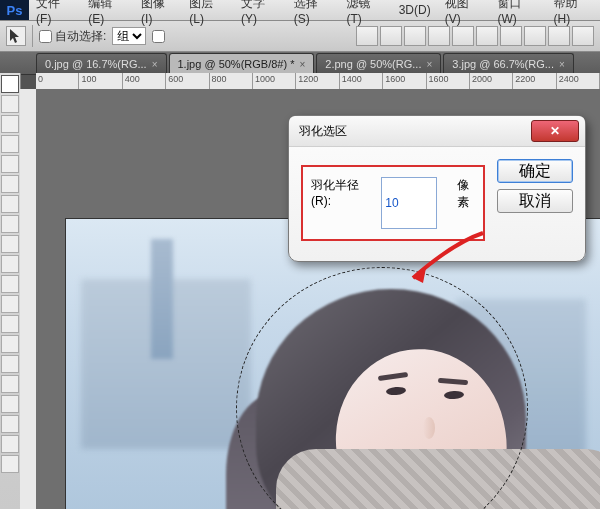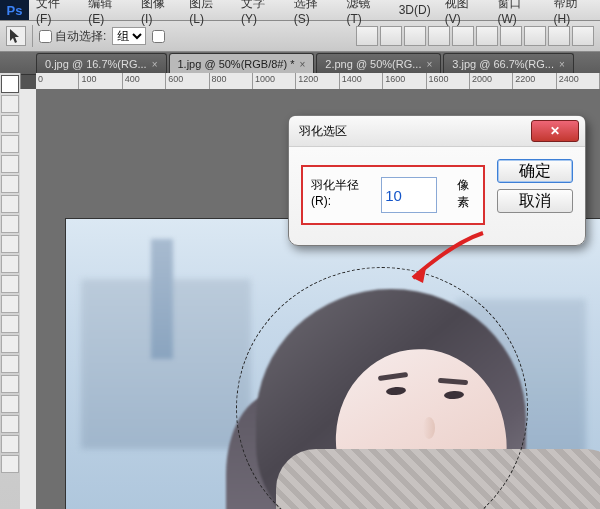--- a/index.html
+++ b/index.html
@@ -46,21 +46,21 @@
 .brow.r{left:372px;top:160px;transform:rotate(5deg)}
 .nose{position:absolute;left:357px;top:198px;width:12px;height:22px;background:linear-gradient(90deg,transparent,#e2c4ba);border-radius:50%}
 .lips{position:absolute;left:346px;top:232px;width:40px;height:12px;background:#cf8f8a;border-radius:40% 40% 50% 50%}
 .marquee{position:absolute;left:170px;top:48px;width:290px;height:280px;border:1.5px dashed #222;border-radius:50%}
 
 .dialog{position:absolute;left:288px;top:115px;width:296px;background:linear-gradient(#fdfdfd,#f1f1f1);border:1px solid #7a7a7a;border-radius:10px;box-shadow:3px 4px 10px rgba(0,0,0,.45)}
 .dlg-title{height:30px;display:flex;align-items:center;justify-content:space-between;padding:0 0 0 10px;background:linear-gradient(#fafafa,#e5e5e5);border-bottom:1px solid #cfcfcf;border-radius:6px 6px 0 0}
 .dlg-close{width:46px;height:20px;background:linear-gradient(#e67,#c33830);border:1px solid #7a2020;border-radius:3px;margin-right:6px;display:flex;align-items:center;justify-content:center;color:#fff;font-weight:bold;font-size:12px}
 .dlg-body{padding:18px 12px 20px 12px;display:flex;gap:12px;align-items:flex-start}
 .field-wrap{border:2px solid #d93030;padding:10px 8px;display:flex;gap:20px;background:#fcfcfc}
-.field-wrap input{width:48px;height:18px;border:1px solid #8aa9d6;padding:8px 3px;color:#1556c9;font-size:15px}
+.field-wrap input{width:48px;height:18px;border:1px solid #8aa9d6;padding:16px 3px;color:#1556c9;font-size:12px}
 .dlg-btns{display:flex;flex-direction:column;gap:6px;margin-top:-6px}
 .dlg-btn{width:74px;height:22px;background:linear-gradient(#fdfdfd,#e6e6e6);border:1px solid #8a8a8a;border-radius:3px;font-size:16px;display:flex;align-items:center;justify-content:center}
 .dlg-btn.primary{border:1px solid #3d7fd6;box-shadow:0 0 0 1px #a6c7f0 inset}
 .arrow{position:absolute;left:398px;top:228px;width:90px;height:60px;pointer-events:none}
 </style>
 </head>
 <body>
 <div id="app">
 
 <div class="menubar">

